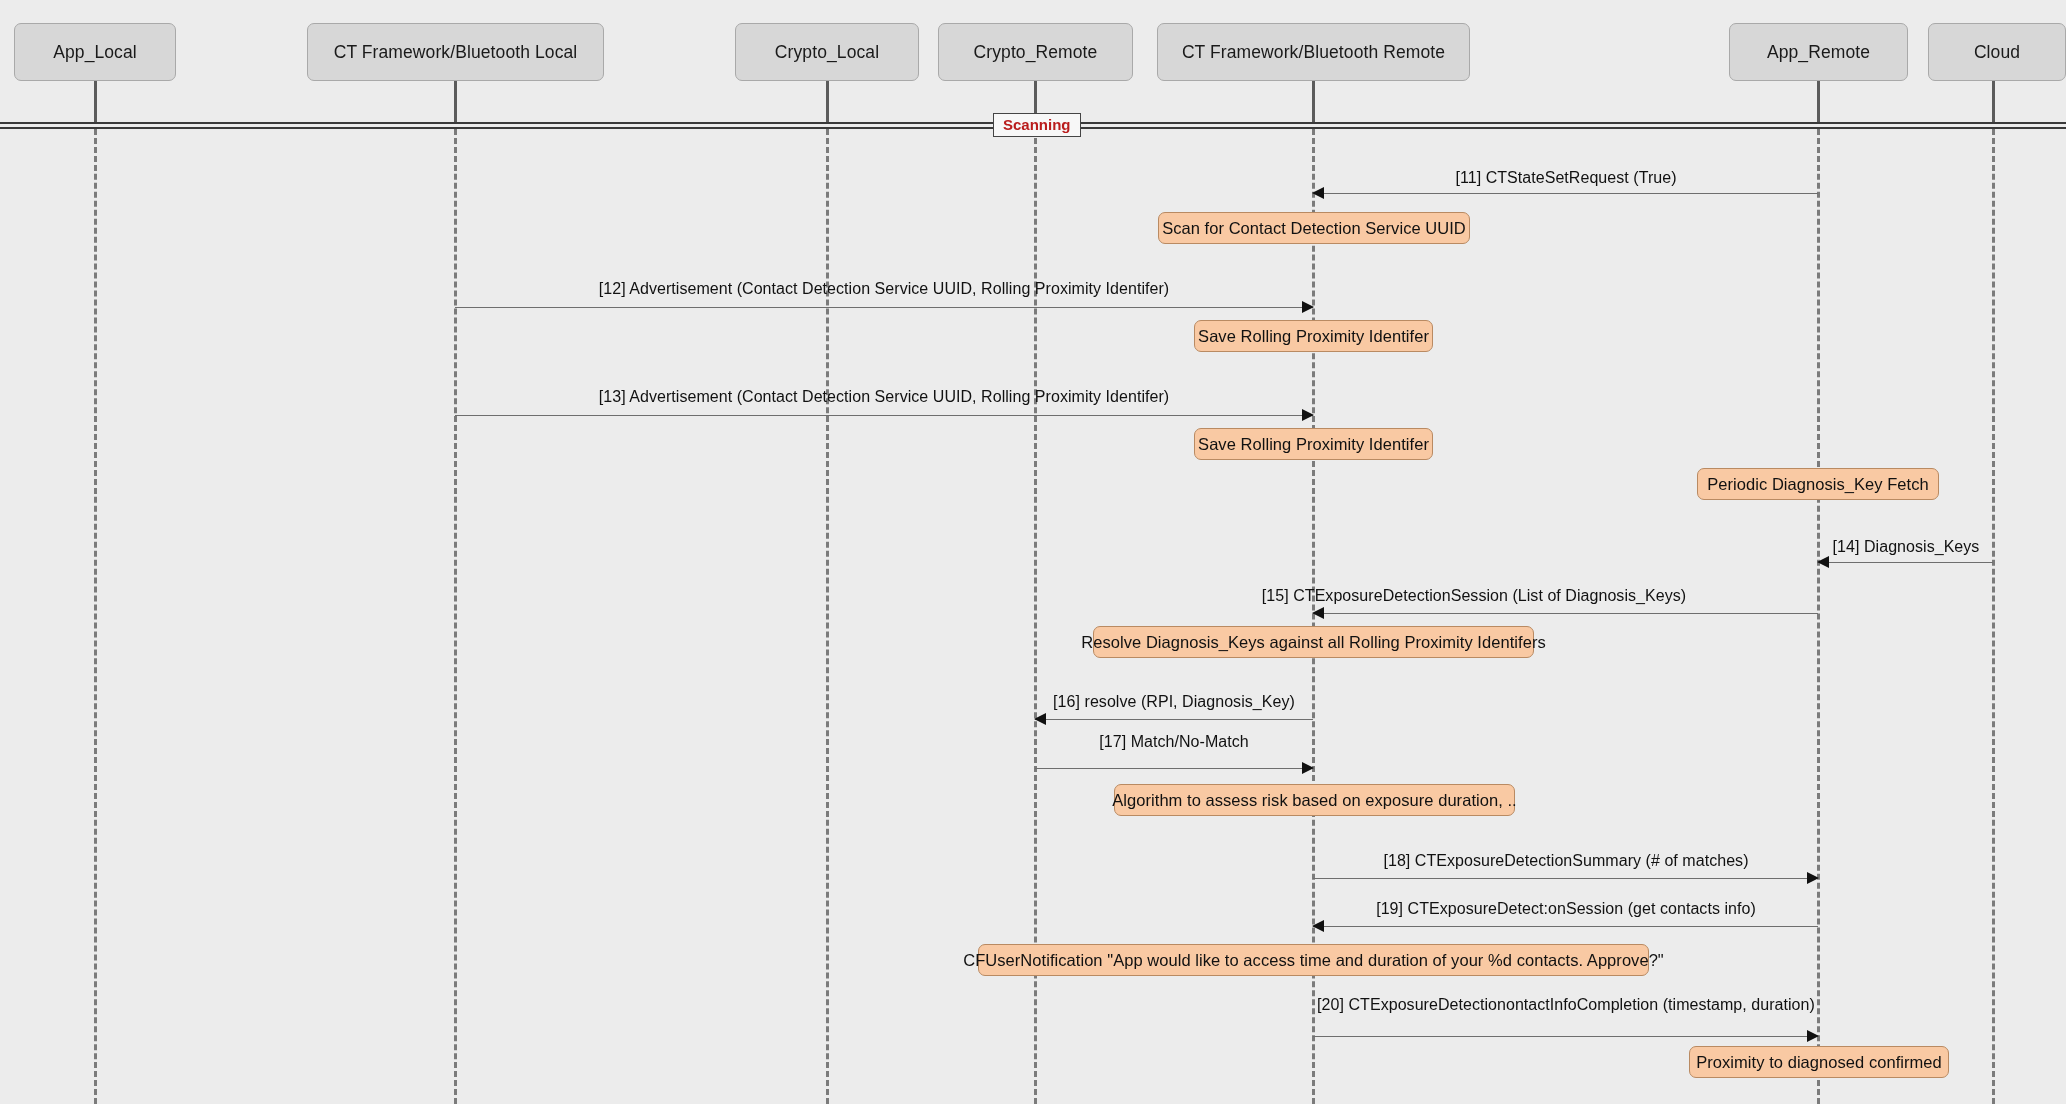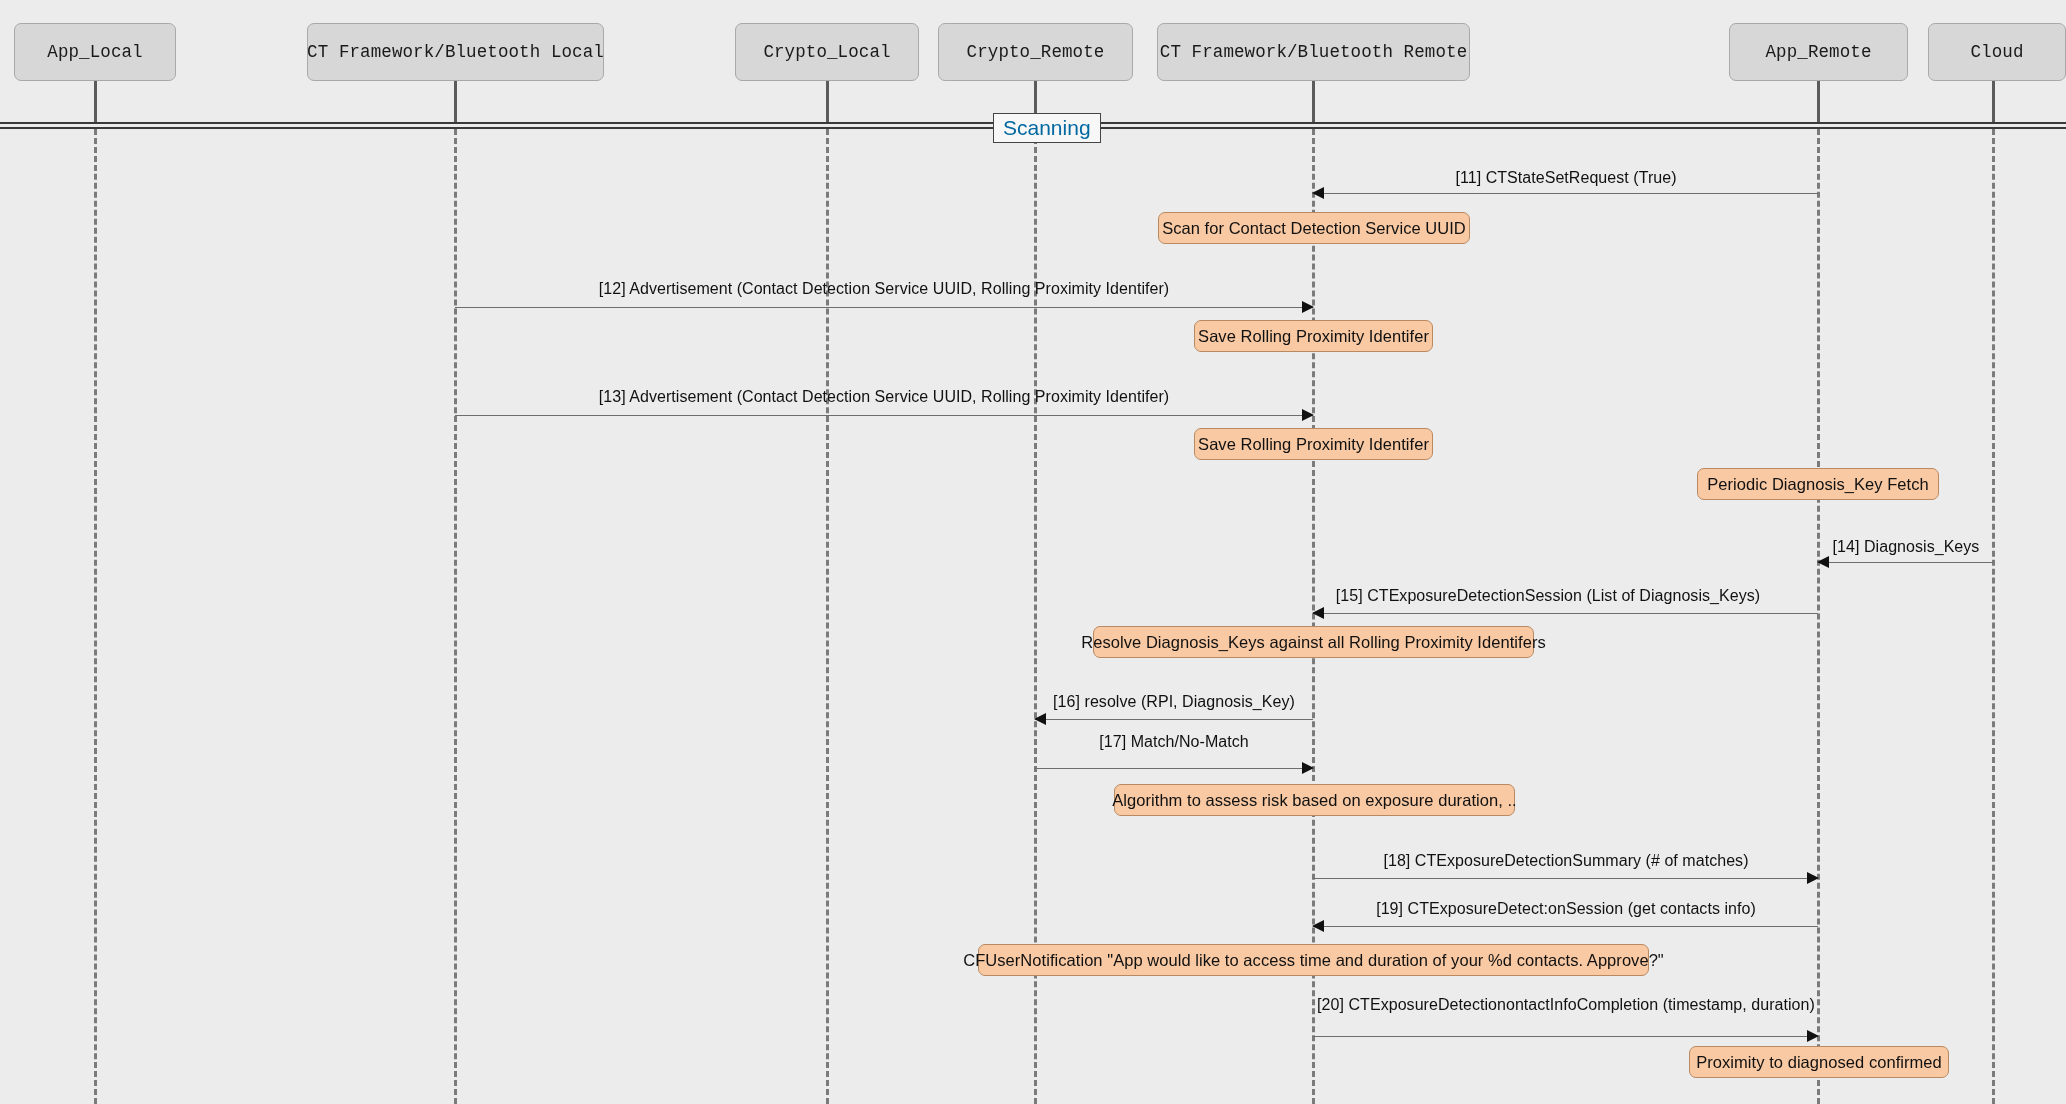--- a/index.html
+++ b/index.html
@@ -29,21 +29,20 @@
     border-radius: 7px;
     height: 58px;
     display: flex;
     align-items: center;
     justify-content: center;
     color: #1a1a1a;
     font-size: 17.5px;
     letter-spacing: 0.1px;
     white-space: nowrap;
     padding: 0 10px;
-    font-family: Liberation Mono, monospace;
   }
 
   
   .lifeline-solid {
     position: absolute;
     width: 3px;
     background: #5b5b5b;
   }
   .lifeline-dashed {
     position: absolute;
@@ -60,23 +59,23 @@
     border-top: 2px solid #3a3a3a;
     border-bottom: 2px solid #3a3a3a;
     box-sizing: border-box;
     background: #ececec;
   }
   .divider-label {
     position: absolute;
     box-sizing: border-box;
     background: #f7f7f7;
     border: 1px solid #444;
-    font-size: 21px;
-    font-weight: normal;
-    color: #0369a1;
+    font-size: 15px;
+    font-weight: bold;
+    color: #b91c1c;
     padding: 3px 9px 4px 9px;
     white-space: nowrap;
     line-height: 1;
   }
 
   
   .msg {
     position: absolute;
     height: 2px;
   }
@@ -199,21 +198,21 @@
       <div class="msg-label" style="left: 884px; top: 405px;">[13] Advertisement (Contact Detection Service UUID, Rolling Proximity Identifer)</div>
       <div class="msg dir-left" style="left: 1818px; top: 562px; width: 175px;">
         <div class="msg-line"></div>
         <div class="arrowhead"></div>
       </div>
       <div class="msg-label" style="left: 1906px; top: 555px;">[14] Diagnosis_Keys</div>
       <div class="msg dir-left" style="left: 1313px; top: 613px; width: 505px;">
         <div class="msg-line"></div>
         <div class="arrowhead"></div>
       </div>
-      <div class="msg-label" style="left: 1548px; top: 604px;">[15] CTExposureDetectionSession (List of Diagnosis_Keys)</div>
+      <div class="msg-label" style="left: 1474px; top: 604px;">[15] CTExposureDetectionSession (List of Diagnosis_Keys)</div>
       <div class="msg dir-left" style="left: 1035px; top: 719px; width: 278px;">
         <div class="msg-line"></div>
         <div class="arrowhead"></div>
       </div>
       <div class="msg-label" style="left: 1174px; top: 710px;">[16] resolve (RPI, Diagnosis_Key)</div>
       <div class="msg dir-right" style="left: 1035px; top: 768px; width: 278px;">
         <div class="msg-line"></div>
         <div class="arrowhead"></div>
       </div>
       <div class="msg-label" style="left: 1174px; top: 750px;">[17] Match/No-Match</div>

